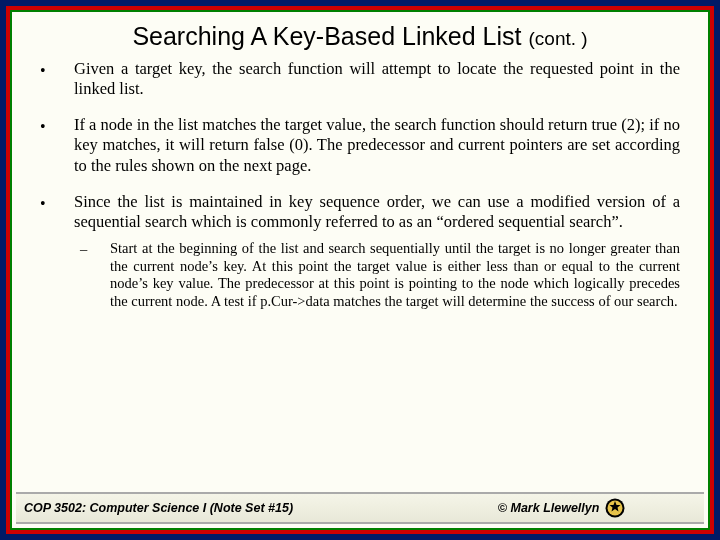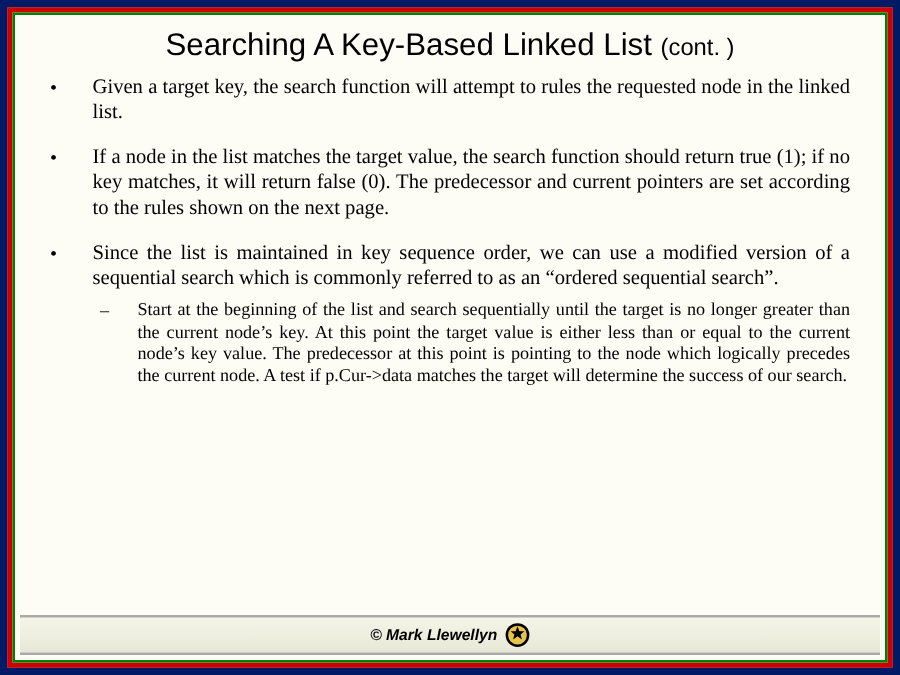--- a/index.html
+++ b/index.html
@@ -131,42 +131,43 @@
 
       <div class="title">
         <span>Searching A Key-Based Linked List</span>
         <span class="cont">(cont. )</span>
       </div>
 
       <div class="content">
 
         <div class="bullet-item">
           <div class="bullet-marker">•</div>
-          <div class="bullet-text">Given a target key, the search function will attempt to rules the requested node in the linked list.</div>
+          <div class="bullet-text">Given a target key, the search function will attempt to locate the requested point in the linked list.</div>
         </div>
 
         <div class="bullet-item">
           <div class="bullet-marker">•</div>
-          <div class="bullet-text">If a node in the list matches the target value, the search function should return true (1); if no key matches, it will return false (0). The predecessor and current pointers are set according to the rules shown on the next page.</div>
+          <div class="bullet-text">If a node in the list matches the target value, the search function should return true (2); if no key matches, it will return false (0). The predecessor and current pointers are set according to the rules shown on the next page.</div>
         </div>
 
         <div class="bullet-item" style="margin-bottom:8px;">
           <div class="bullet-marker">•</div>
           <div class="bullet-text">Since the list is maintained in key sequence order, we can use a modified version of a sequential search which is commonly referred to as an “ordered sequential search”.</div>
         </div>
 
         <div class="sub-item">
           <div class="sub-marker">–</div>
           <div class="sub-text">Start at the beginning of the list and search sequentially until the target is no longer greater than the current node’s key. At this point the target value is either less than or equal to the current node’s key value. The predecessor at this point is pointing to the node which logically precedes the current node. A test if p.Cur-&gt;data matches the target will determine the success of our search.</div>
         </div>
 
       </div>
 
       <div class="footer-wrap">
         <div class="footer">
+          <div class="footer-left">COP 3502: Computer Science I  (Note Set #15)</div>
           <div class="footer-right">
             <span>© Mark Llewellyn</span>
             <svg class="logo" viewBox="0 0 40 40">
               <circle cx="20" cy="20" r="19" fill="#000"></circle>
               <circle cx="20" cy="20" r="15" fill="#e6c34a"></circle>
               <path d="M20 6 L23 14 L31 14 L25 19 L27 27 L20 22 L13 27 L15 19 L9 14 L17 14 Z" fill="#000"></path>
             </svg>
           </div>
         </div>
       </div>

